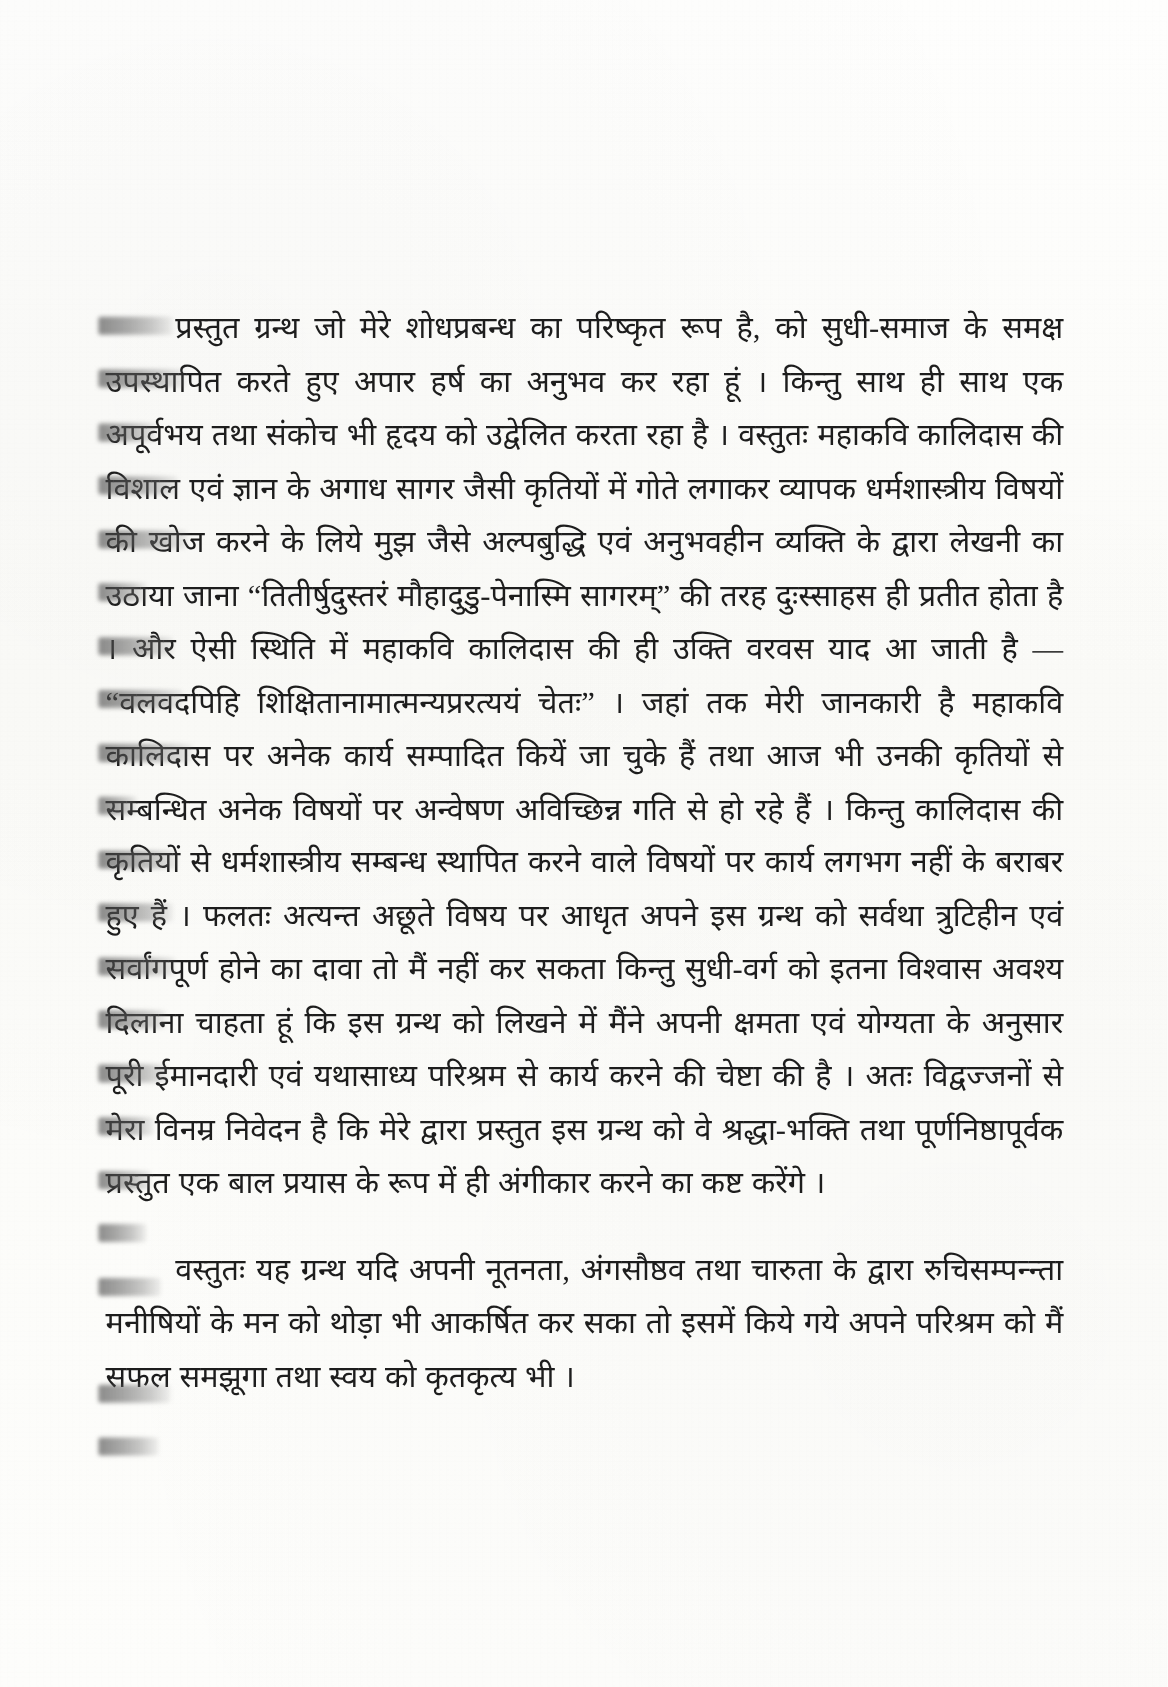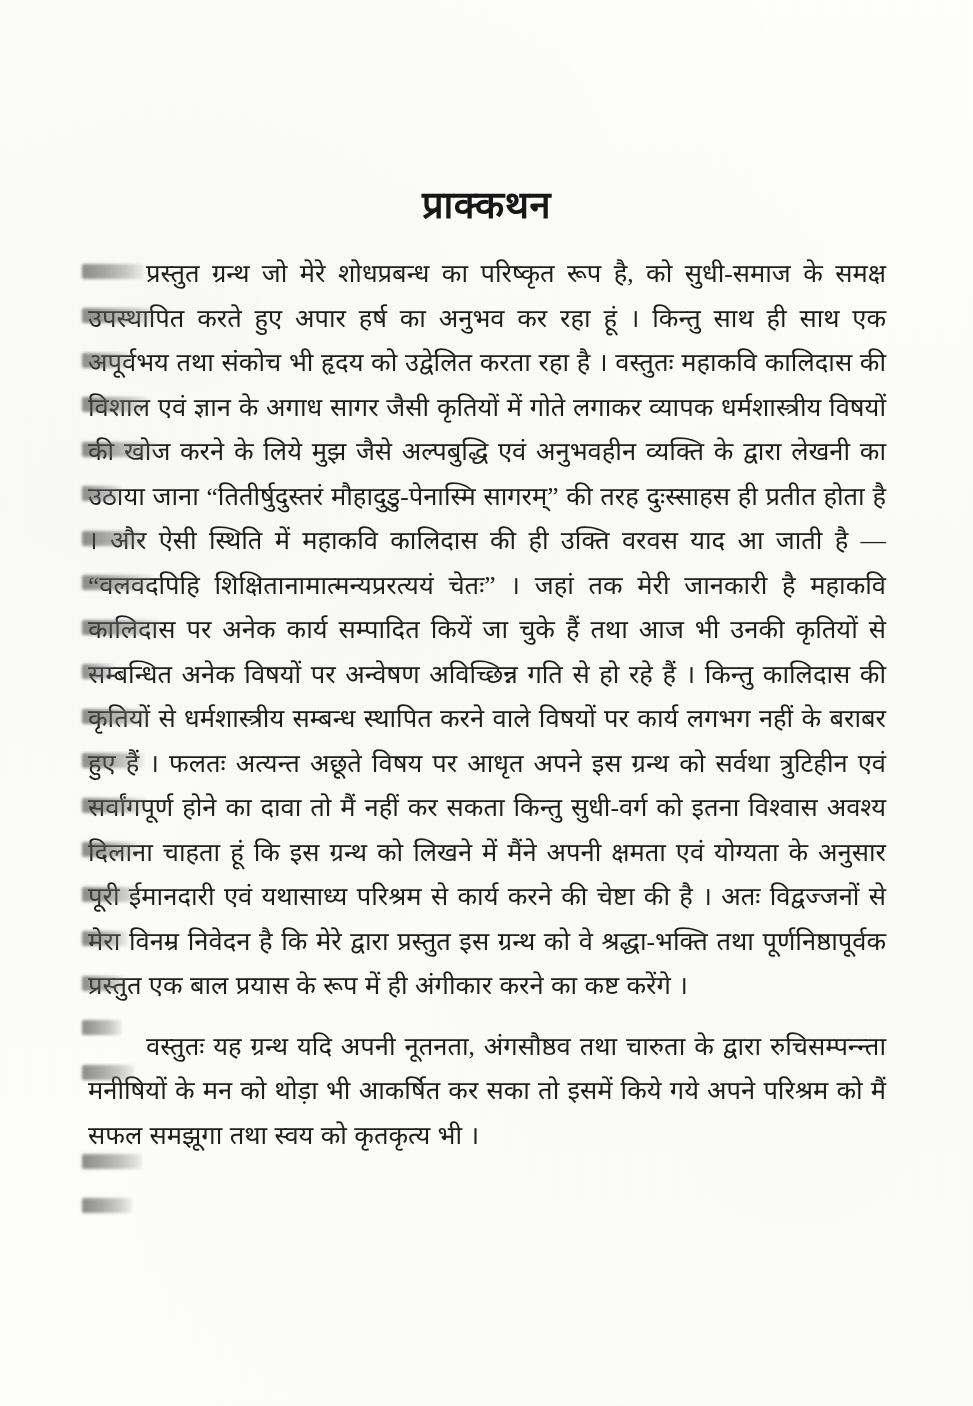--- a/index.html
+++ b/index.html
@@ -58,21 +58,21 @@
     margin: 0 0 0 0;
     font-size: 25.5px;
     line-height: 44.5px;
     color: #1d1d1d;
     text-align: justify;
     text-justify: inter-word;
     text-indent: 58px;
     word-spacing: 1px;
   }
   .para + .para {
-    margin-top: 16px;
+    margin-top: 28px;
   }
 
   
   .smudge-layer {
     position: absolute;
     top: 252px;
     left: 82px;
     width: 108px;
     height: 1000px;
     pointer-events: none;
@@ -90,21 +90,20 @@
     filter: blur(1.6px);
   }
 </style>
 </head>
 <body>
 
 <div class="page">
 
   <div class="paper-grain"></div>
 
-  <h1 class="page-title">प्राक्कथन</h1>
 
   <div class="body-block">
     <p class="para">प्रस्तुत ग्रन्थ जो  मेरे शोधप्रबन्ध का परिष्कृत रूप है, को सुधी-समाज के समक्ष उपस्थापित करते हुए अपार हर्ष का अनुभव कर रहा हूं । किन्तु साथ ही साथ एक अपूर्वभय तथा संकोच भी हृदय को उद्वेलित करता रहा है । वस्तुतः महाकवि कालिदास की विशाल एवं ज्ञान के अगाध सागर जैसी कृतियों में गोते लगाकर व्यापक धर्मशास्त्रीय विषयों की खोज करने के लिये मुझ जैसे अल्पबुद्धि एवं अनुभवहीन व्यक्ति के द्वारा लेखनी का उठाया जाना “तितीर्षुदुस्तरं मौहादुडु-पेनास्मि सागरम्” की तरह दुःस्साहस ही प्रतीत होता है । और ऐसी स्थिति में महाकवि कालिदास की ही उक्ति वरवस याद आ जाती है — “वलवदपिहि शिक्षितानामात्मन्यप्ररत्ययं चेतः” । जहां तक मेरी जानकारी है महाकवि कालिदास पर अनेक कार्य सम्पादित कियें जा चुके हैं तथा आज भी उनकी कृतियों से सम्बन्धित अनेक विषयों पर अन्वेषण अविच्छिन्न गति से हो रहे हैं । किन्तु कालिदास की कृतियों से धर्मशास्त्रीय सम्बन्ध स्थापित करने वाले विषयों पर कार्य लगभग नहीं के बराबर हुए हैं । फलतः अत्यन्त अछूते विषय पर आधृत अपने इस ग्रन्थ को सर्वथा त्रुटिहीन एवं सर्वांगपूर्ण होने का दावा तो मैं नहीं कर सकता किन्तु सुधी-वर्ग को इतना विश्वास अवश्य दिलाना चाहता हूं कि इस ग्रन्थ को लिखने में मैंने अपनी क्षमता एवं योग्यता के अनुसार पूरी ईमानदारी एवं यथासाध्य परिश्रम से कार्य करने की चेष्टा की है । अतः विद्वज्जनों से मेरा विनम्र निवेदन है कि मेरे द्वारा प्रस्तुत इस ग्रन्थ को वे श्रद्धा-भक्ति तथा पूर्णनिष्ठापूर्वक प्रस्तुत एक बाल प्रयास के रूप में ही अंगीकार करने का कष्ट करेंगे ।</p>
     <p class="para">वस्तुतः यह ग्रन्थ यदि अपनी नूतनता, अंगसौष्ठव तथा चारुता के द्वारा रुचिसम्पन्न्ता मनीषियों के मन को थोड़ा भी आकर्षित कर सका तो इसमें किये गये अपने परिश्रम को मैं सफल समझूगा तथा स्वय को कृतकृत्य भी ।</p>
   </div>
 
   <div class="smudge-layer">
       <div class="smudge" style="top: 12px; width: 62px;"></div>
       <div class="smudge" style="top: 56px; width: 72px;"></div>
       <div class="smudge" style="top: 101px; width: 48px;"></div>

